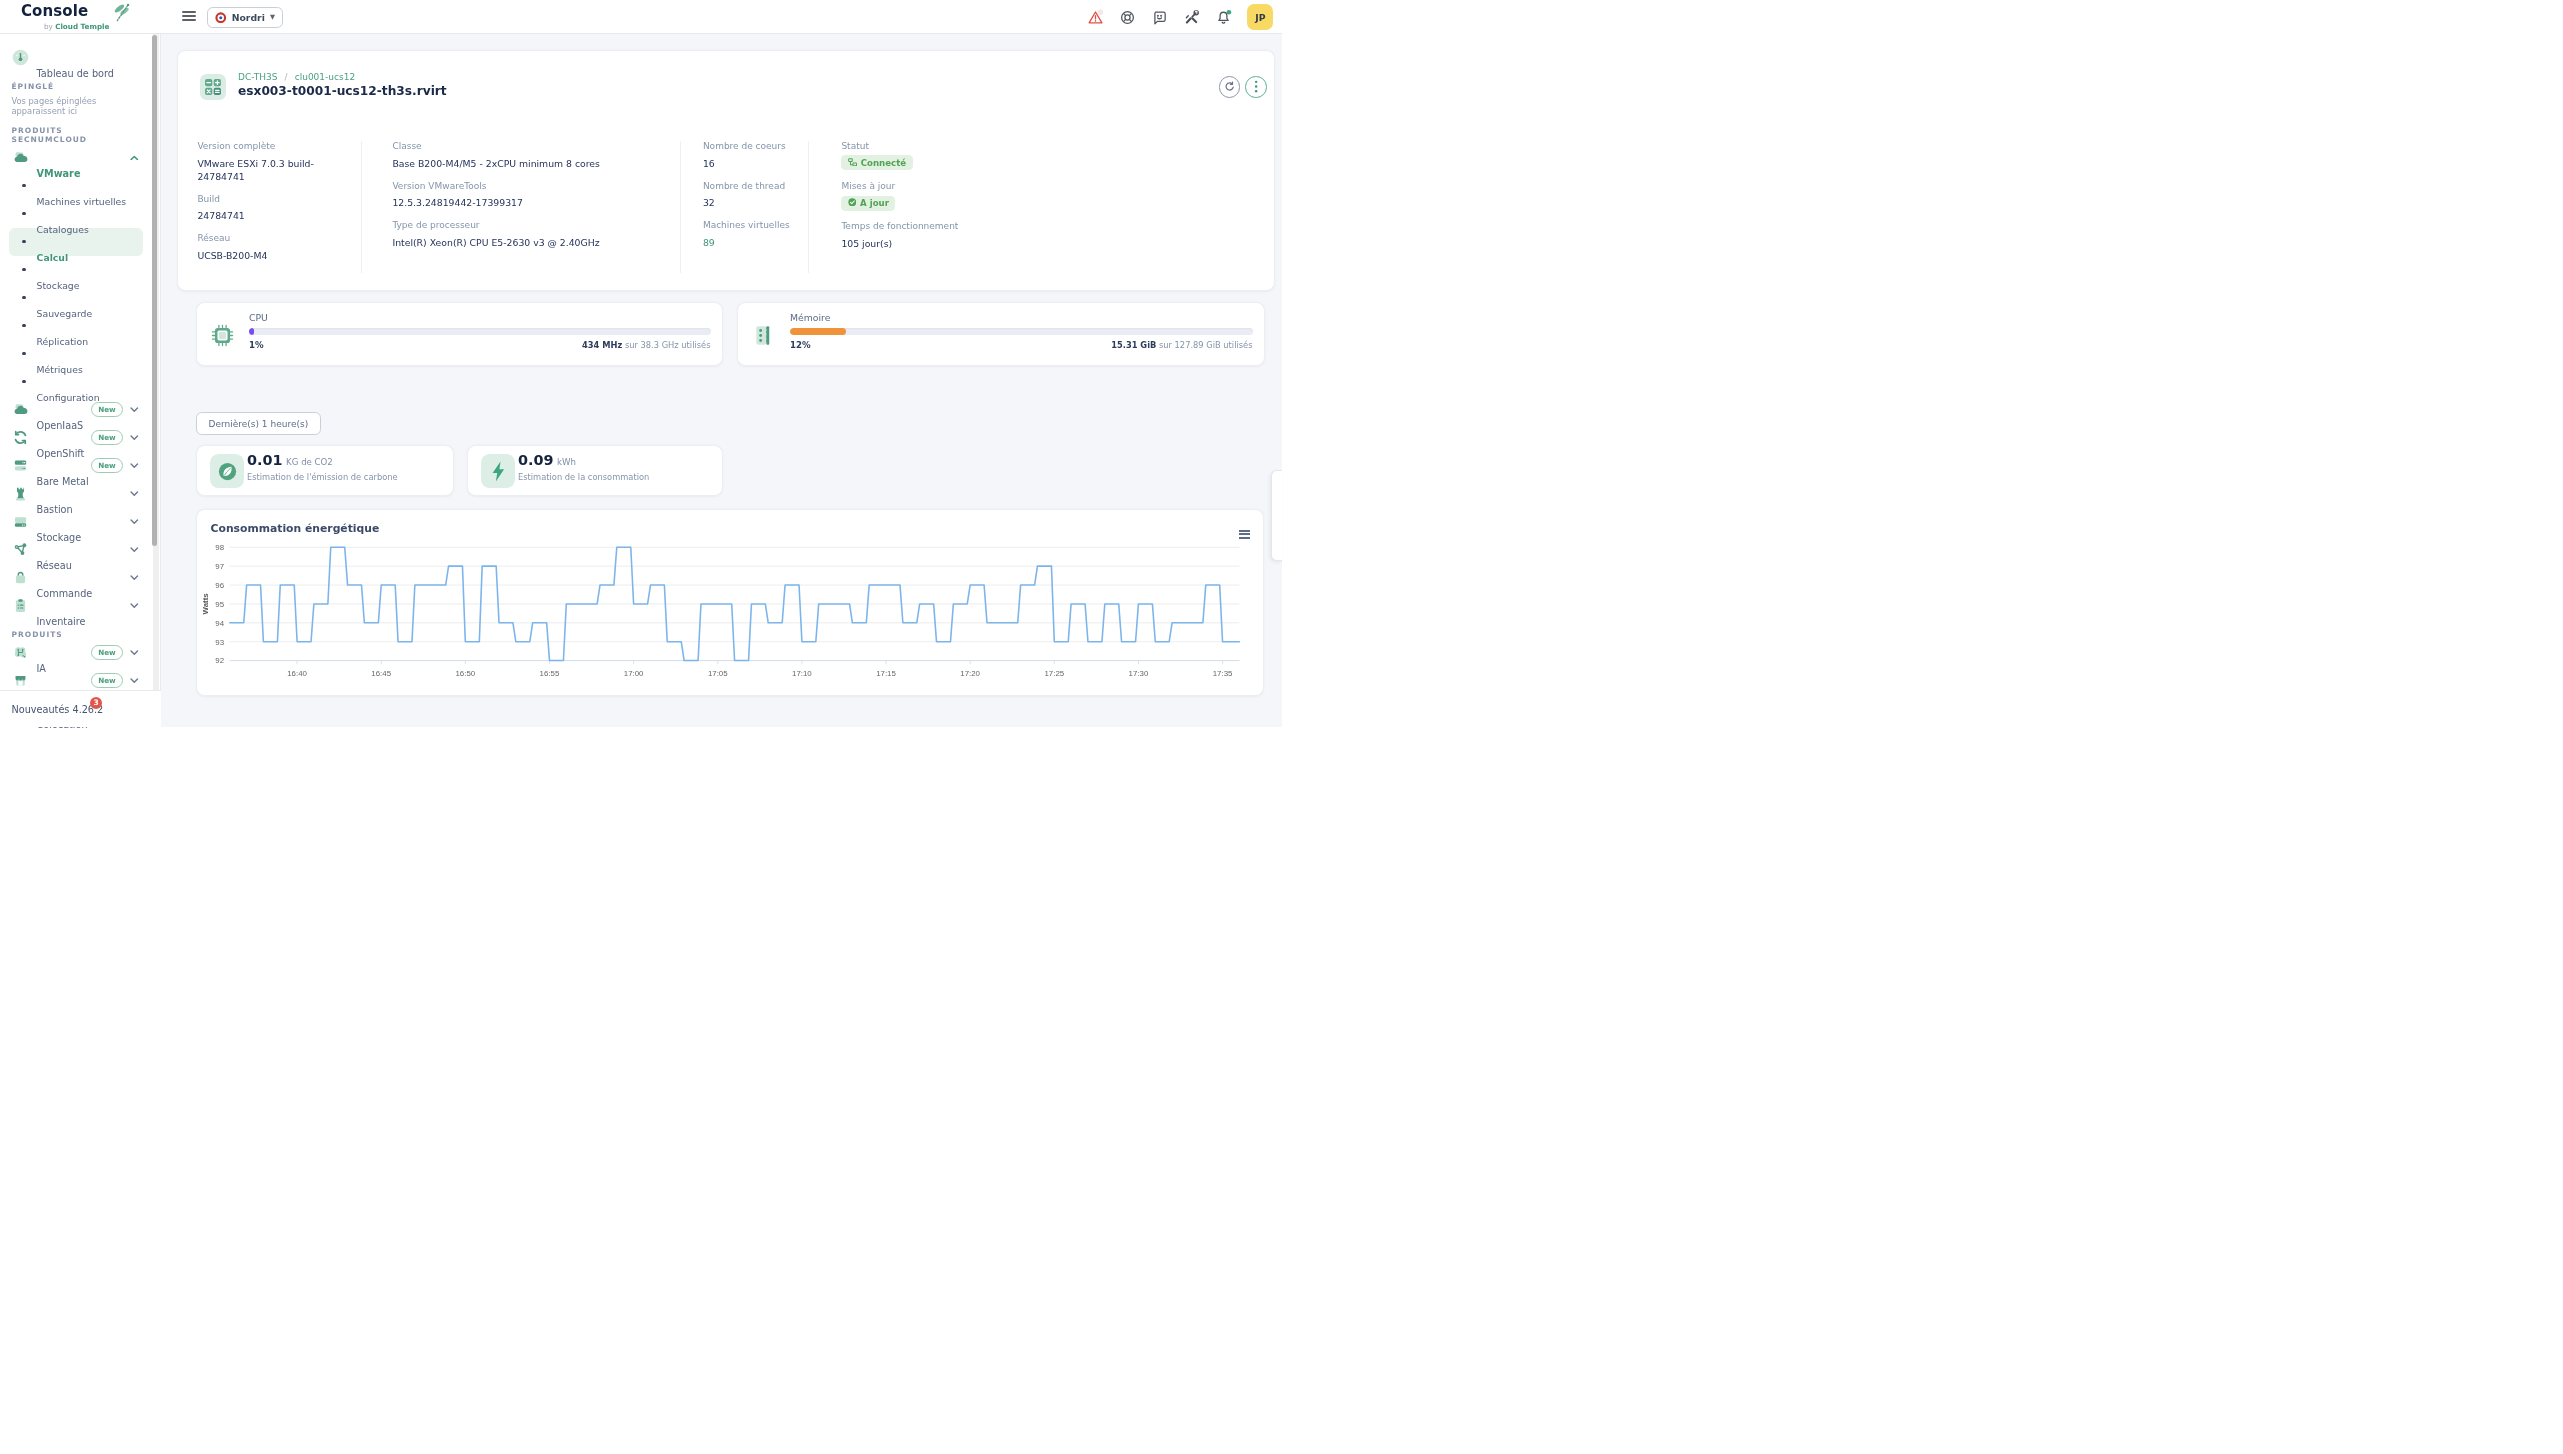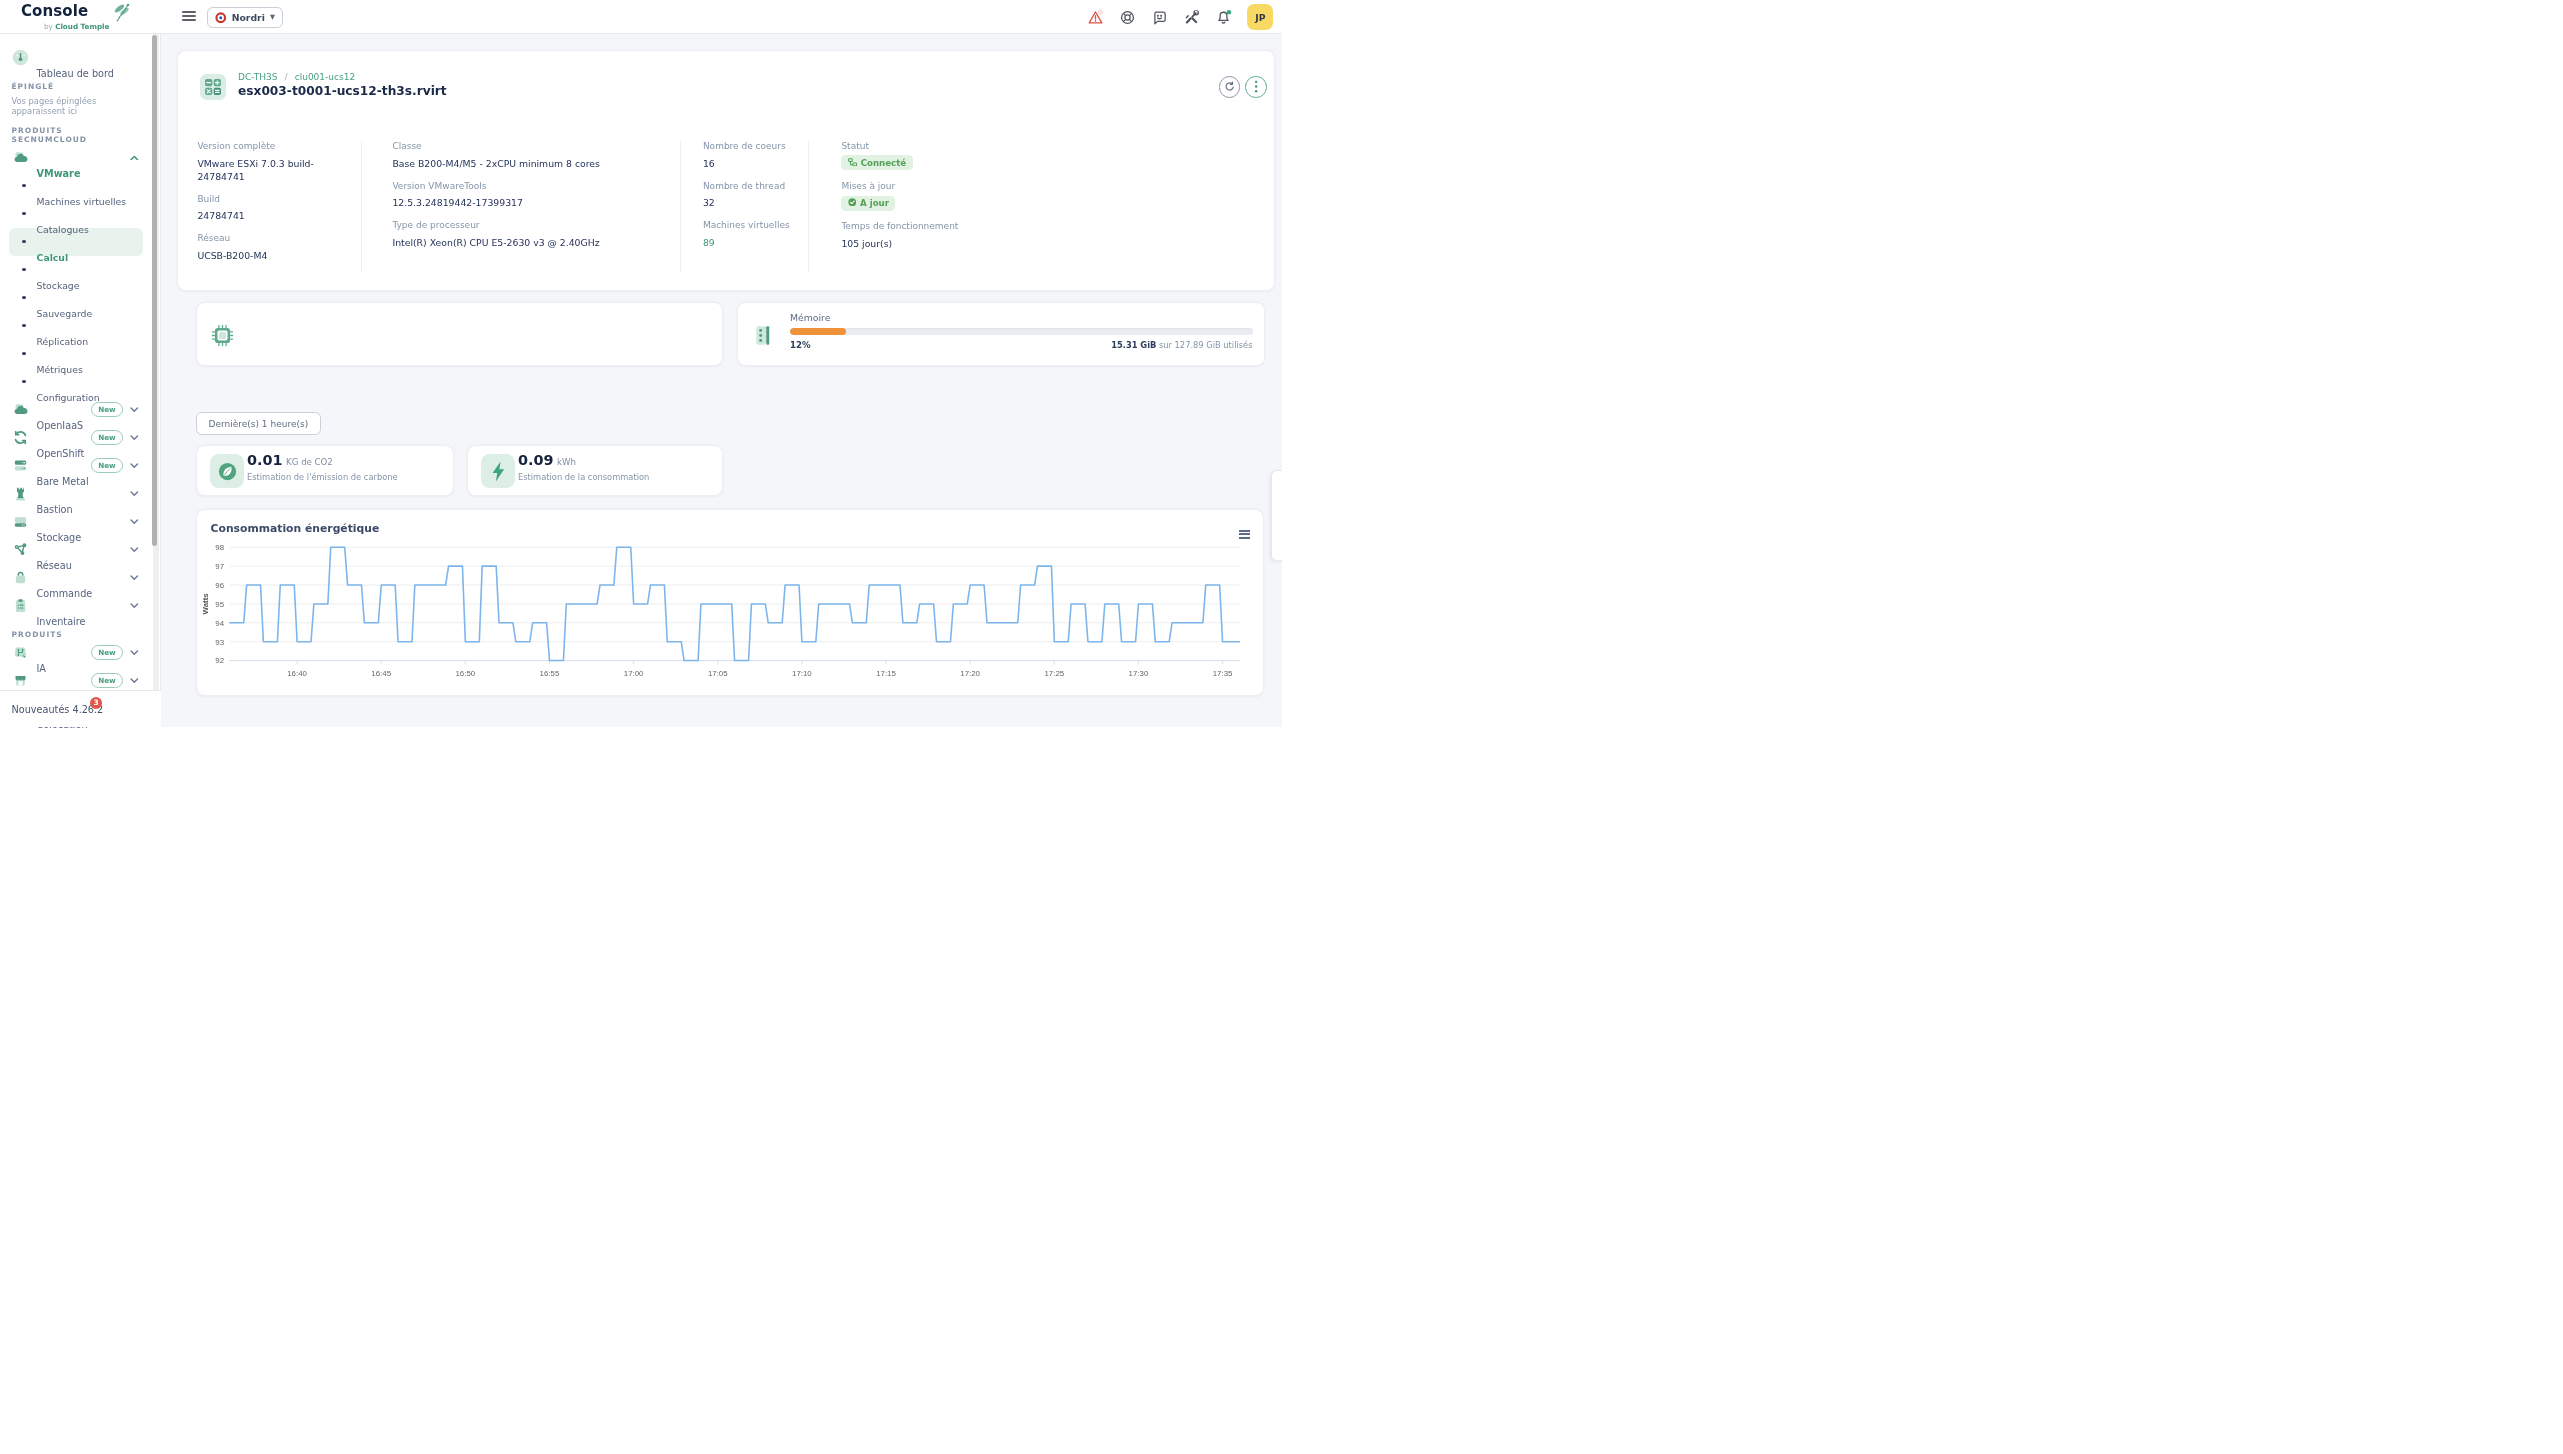--- a/index.html
+++ b/index.html
@@ -499,20 +499,30 @@
   <div class="card metric-card" style="left:35px; width:527px;">
     <div class="metric-icon">
       <svg width="23" height="23" viewBox="0 0 32 32">
         <g stroke="#5fa98c" stroke-width="1.8" stroke-linecap="round">
           <path d="M11 2 v3 M16 2 v3 M21 2 v3 M11 27 v3 M16 27 v3 M21 27 v3 M2 11 h3 M2 16 h3 M2 21 h3 M27 11 h3 M27 16 h3 M27 21 h3"></path>
         </g>
         <rect x="5.5" y="5.5" width="21" height="21" rx="4" fill="#5fa98c"></rect>
         <rect x="9" y="9" width="14" height="14" rx="2.5" fill="#fff"></rect>
         <rect x="11" y="11" width="10" height="10" rx="2" fill="#cfe8db"></rect>
       </svg>
+    </div>
+    <div class="metric-body">
+      <div class="metric-label">CPU</div>
+      <div class="metric-bar">
+        <div class="metric-fill" id="cpu-fill" style="width: 1%; background: rgb(122, 75, 245); min-width: 5px;"></div>
+      </div>
+      <div class="metric-stats">
+        <span class="metric-pct">1%</span>
+        <span class="metric-detail"><b>434 MHz</b><span> sur 38.3 GHz utilisés</span></span>
+      </div>
     </div>
   </div>
 
   <div class="card metric-card" style="left:576px; width:528px;">
     <div class="metric-icon">
       <svg width="23" height="23" viewBox="0 0 32 32">
         <rect x="6" y="3" width="14" height="26" rx="3" fill="#cfe8db"></rect>
         <path d="M20 4 h3 v3 h-3 v3 h3 v3 h-3 v3 h3 v3 h-3 v3 h3 v3 h-3 z" fill="#4f9a81"></path>
         <rect x="20" y="3" width="4" height="26" rx="1.5" fill="#4f9a81"></rect>
         <circle cx="12" cy="9" r="2" fill="#4f9a81"></circle>

